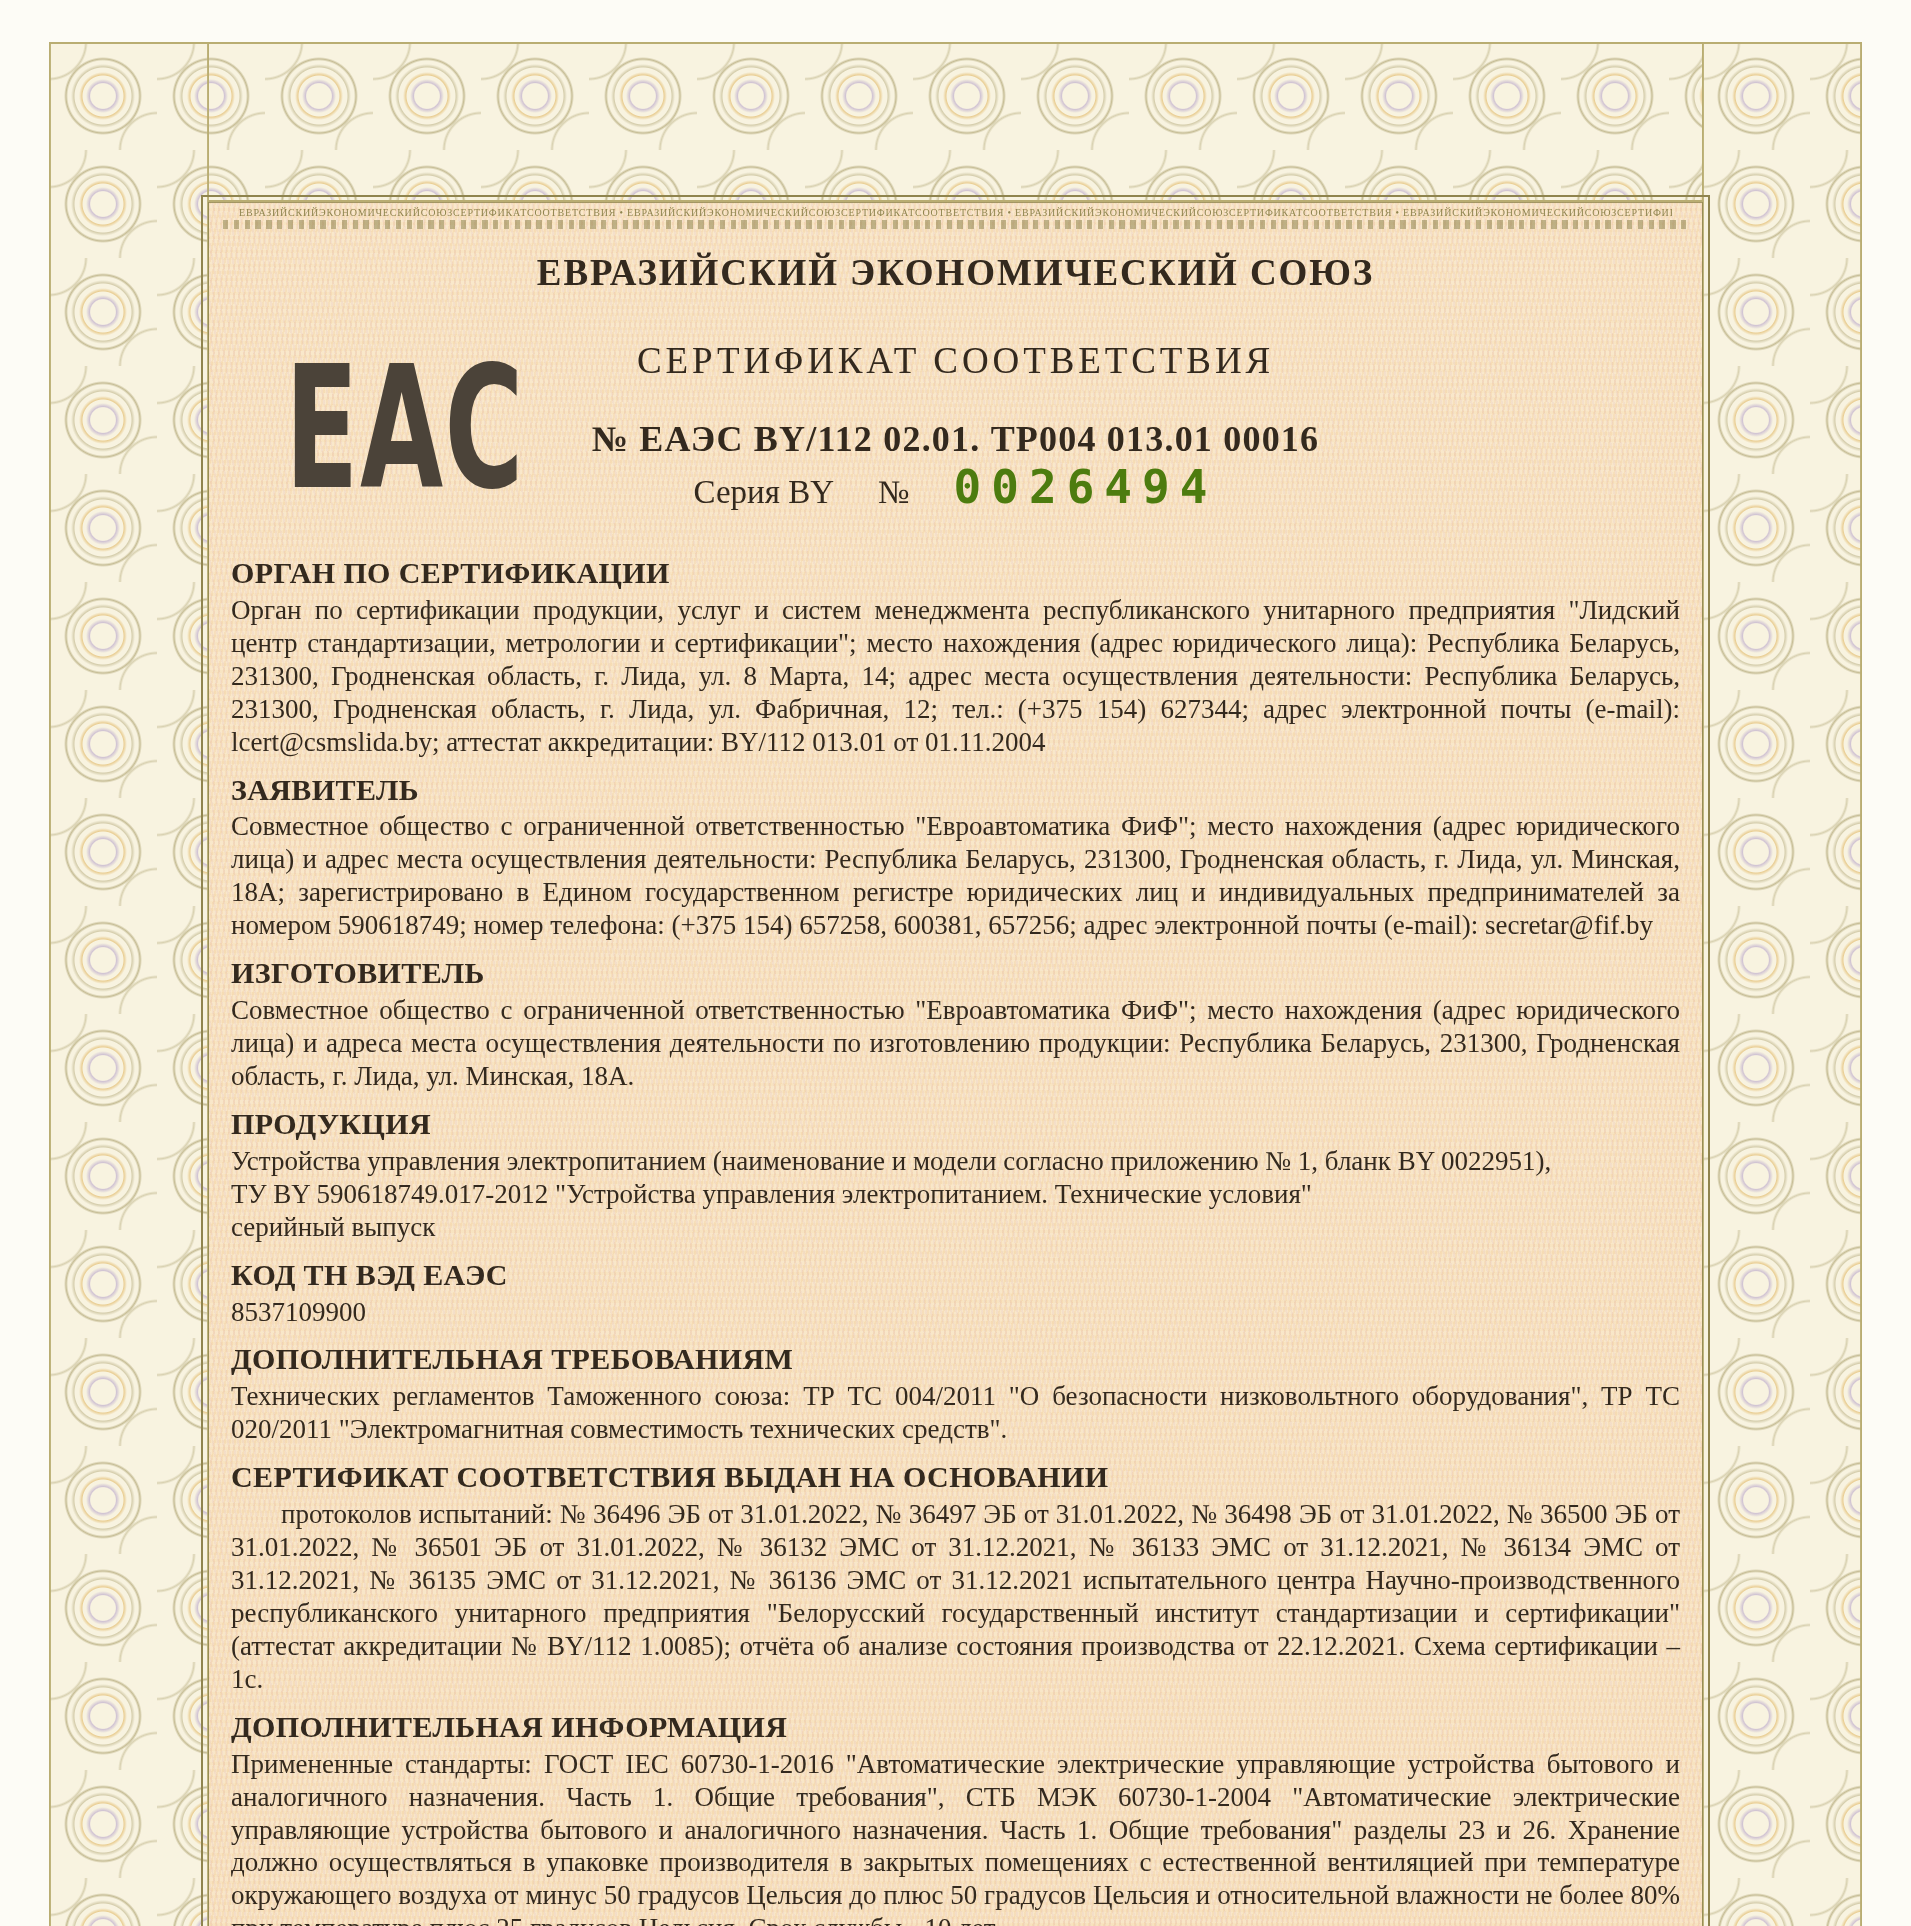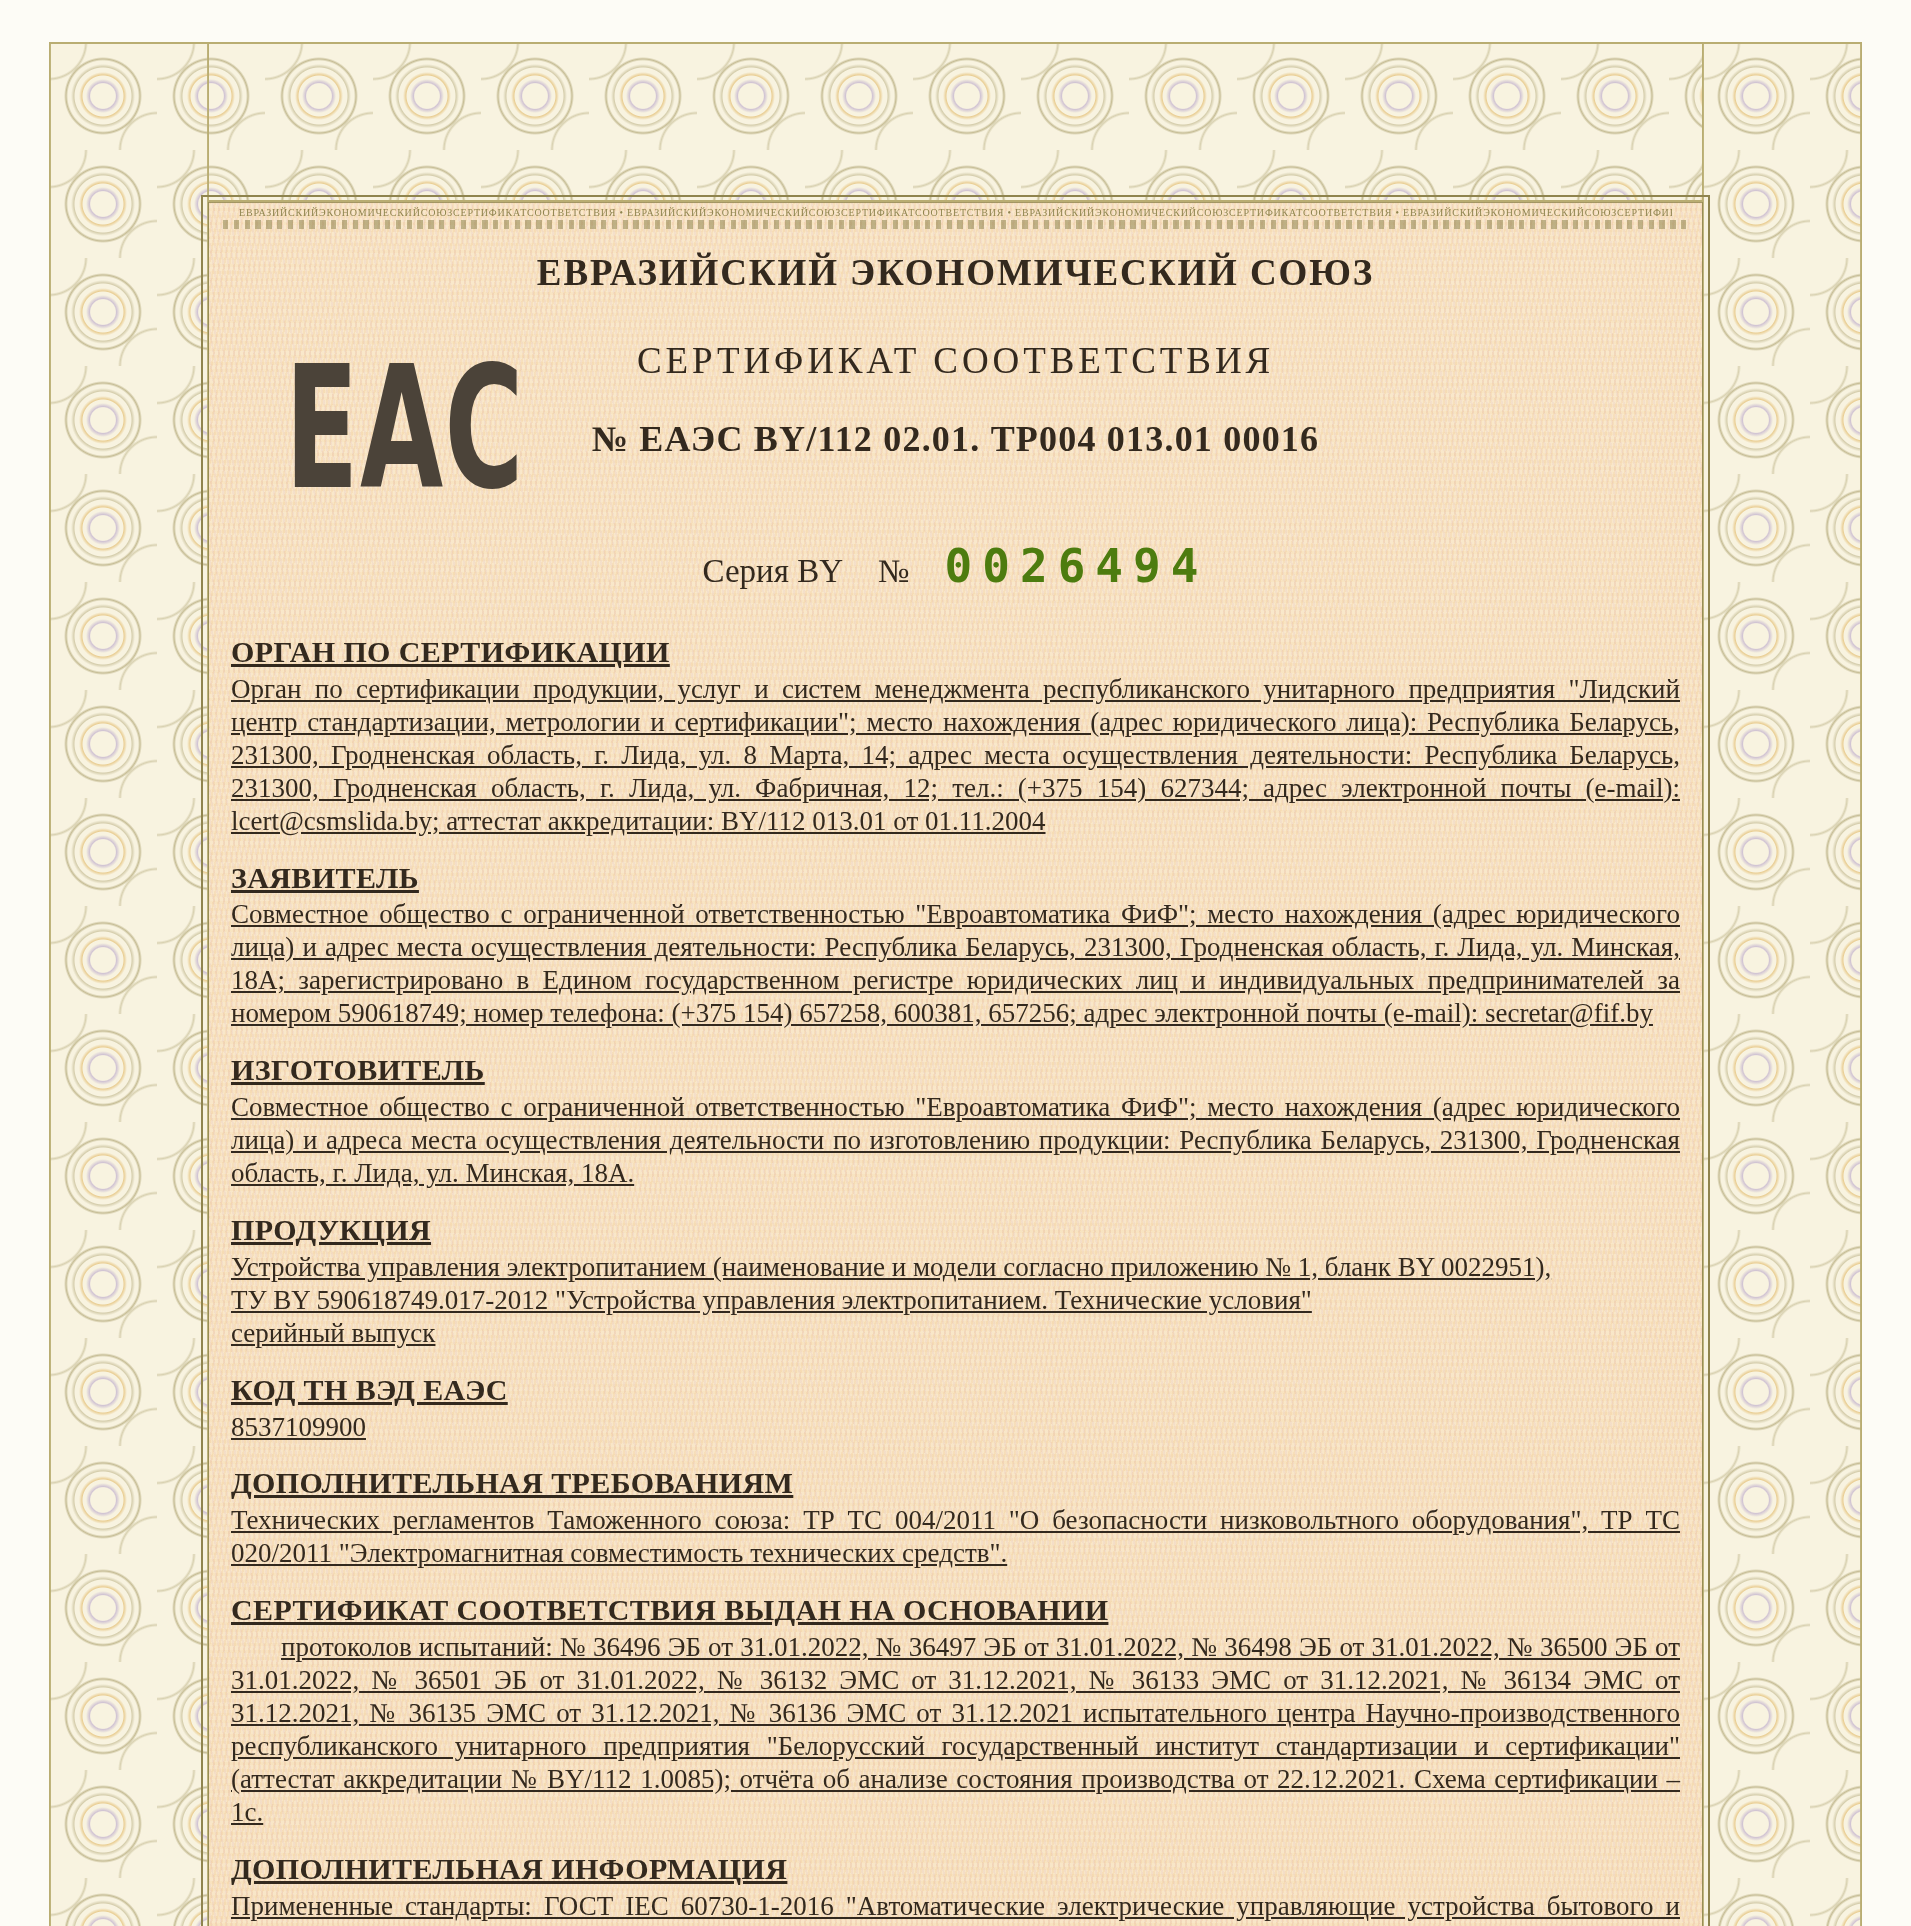--- a/index.html
+++ b/index.html
@@ -46,29 +46,29 @@
   .content{position:absolute;left:231px;top:216px;width:1449px;z-index:2;}
   .eac-logo{
     position:absolute;left:54px;top:127px;
     font-family:"DejaVu Sans","Liberation Sans",sans-serif;font-weight:700;
     font-size:112px;letter-spacing:1.5px;color:#4b4339;
     transform:scaleY(1.52) scaleX(.96);transform-origin:left top;line-height:1;
   }
   .h-union{text-align:center;font-weight:bold;font-size:37px;letter-spacing:1.9px;padding-top:35px;}
   .h-doc{text-align:center;font-weight:normal;font-size:37px;letter-spacing:3.9px;margin-top:45px;}
   .h-num{text-align:center;font-weight:bold;font-size:36px;letter-spacing:1.2px;margin-top:36px;}
-  .series{display:flex;justify-content:center;align-items:baseline;gap:35px;margin-top:79px;}
+  .series{display:flex;justify-content:center;align-items:baseline;gap:44px;}
   .series-label{font-size:33px;}
   .series-no{font-size:33px;border-bottom:none;}
   .series-value{
     font-family:"DejaVu Sans Mono","Liberation Mono",monospace;font-weight:bold;
     font-size:46px;color:#4d7c0f;letter-spacing:10px;
   }
   .secs{margin-top:40px;}
-  .sec{margin-top:21px;text-decoration:underline;}
+  .sec{margin-top:12px;}
   .sec-h{font-size:30px;font-weight:bold;letter-spacing:0.4px;line-height:1.28;}
   .sec-b{font-size:27px;line-height:1.22;text-align:justify;white-space:pre-line;margin-top:1.5px;}
   .sec-b.indent{text-indent:50px;}
 </style>
 </head>
 <body>
 
 <div id="page">
 
   <div class="band band-top"></div>

